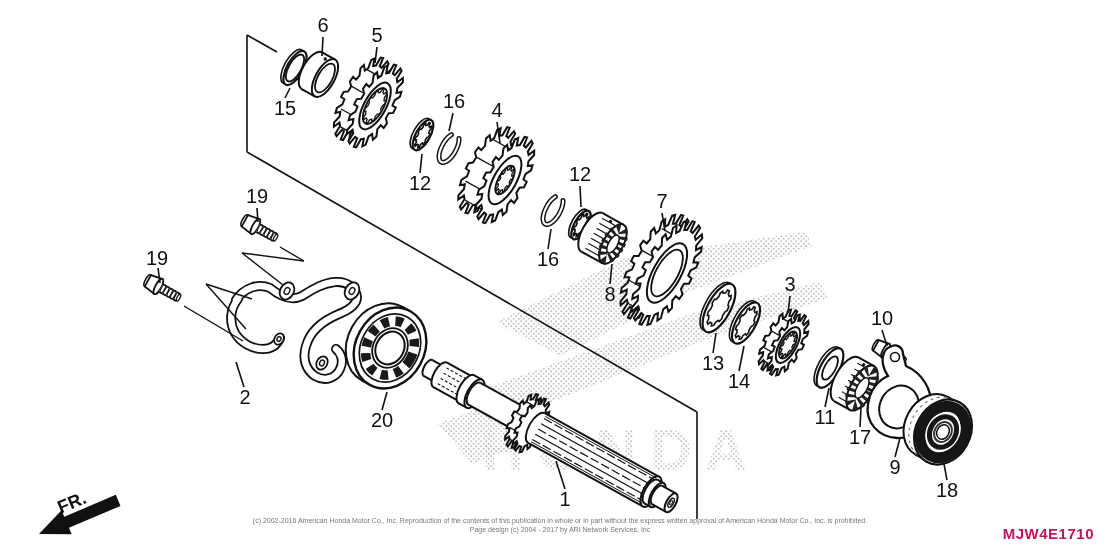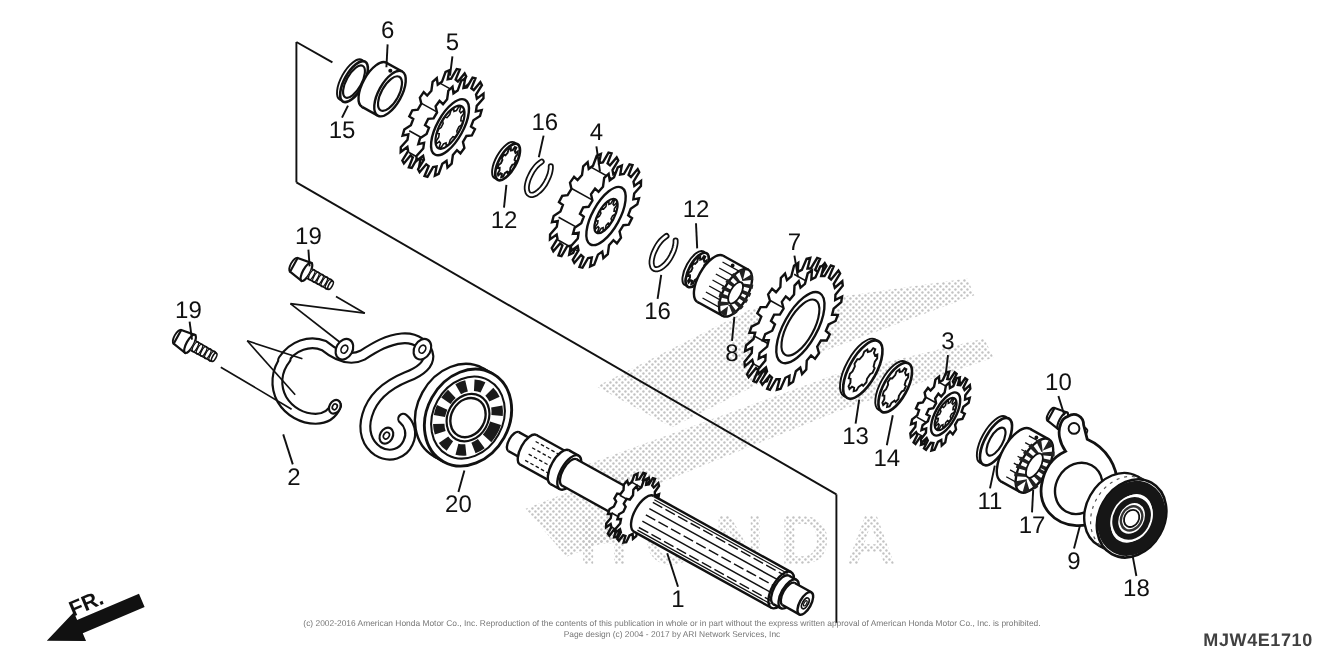--- a/index.html
+++ b/index.html
@@ -1,21 +1,21 @@
 <!DOCTYPE html>
 <html><head>
 <meta charset="utf-8">
 <style>
   html,body{margin:0;padding:0;background:#fff;}
   .stage{position:relative;width:1120px;height:560px;background:#fff;overflow:hidden;
          font-family:"Liberation Sans", sans-serif;}
   .stage svg{position:absolute;left:0;top:0;}
   .footer{position:absolute;left:0;top:516px;width:100%;text-align:center;
           font-size:7px;line-height:9px;color:#777;}
-  .code{position:absolute;right:26px;top:525px;font-size:15px;font-weight:bold;color:#404040;
+  .code{position:absolute;right:26px;top:525px;font-size:15px;font-weight:bold;color:#be185d;
         letter-spacing:0.5px;}
   .callout{font-size:20px;fill:#111;}
 </style>
 </head>
 <body>
 
 <div class="stage">
   <svg id="diagram" width="1120" height="560" viewBox="0 0 1120 560">
     <defs>
       <pattern id="wm" width="5" height="5" patternUnits="userSpaceOnUse">

